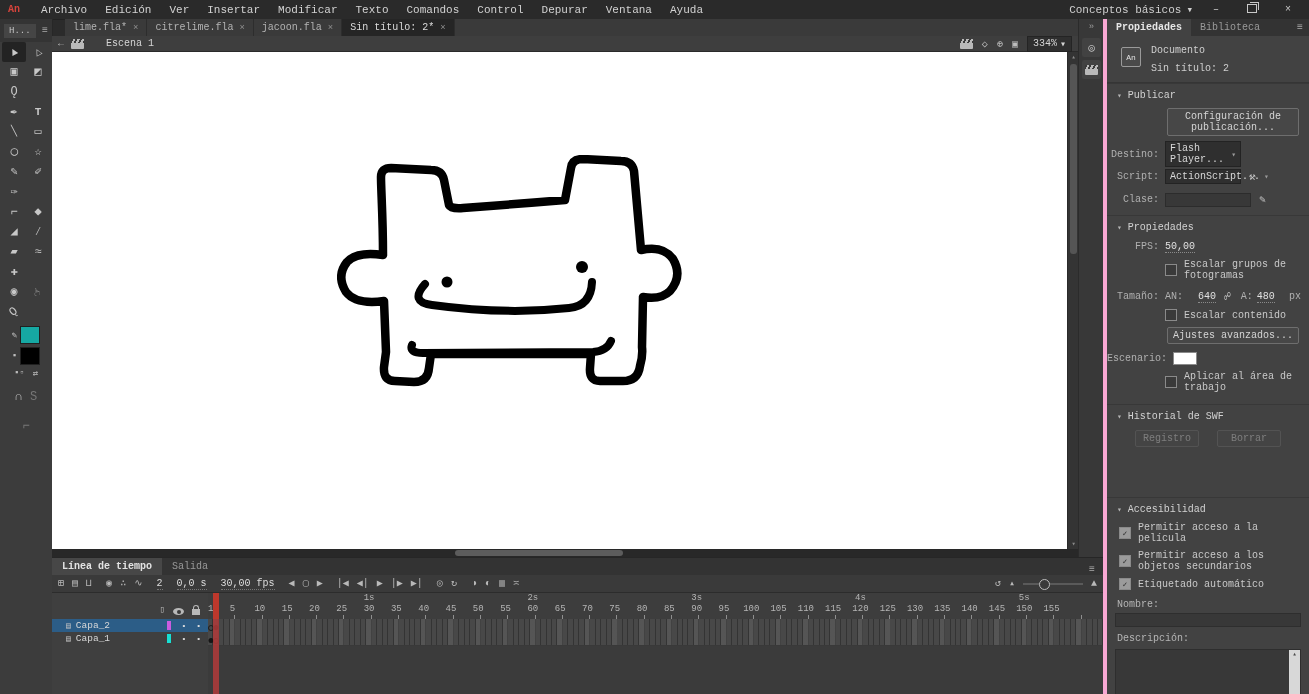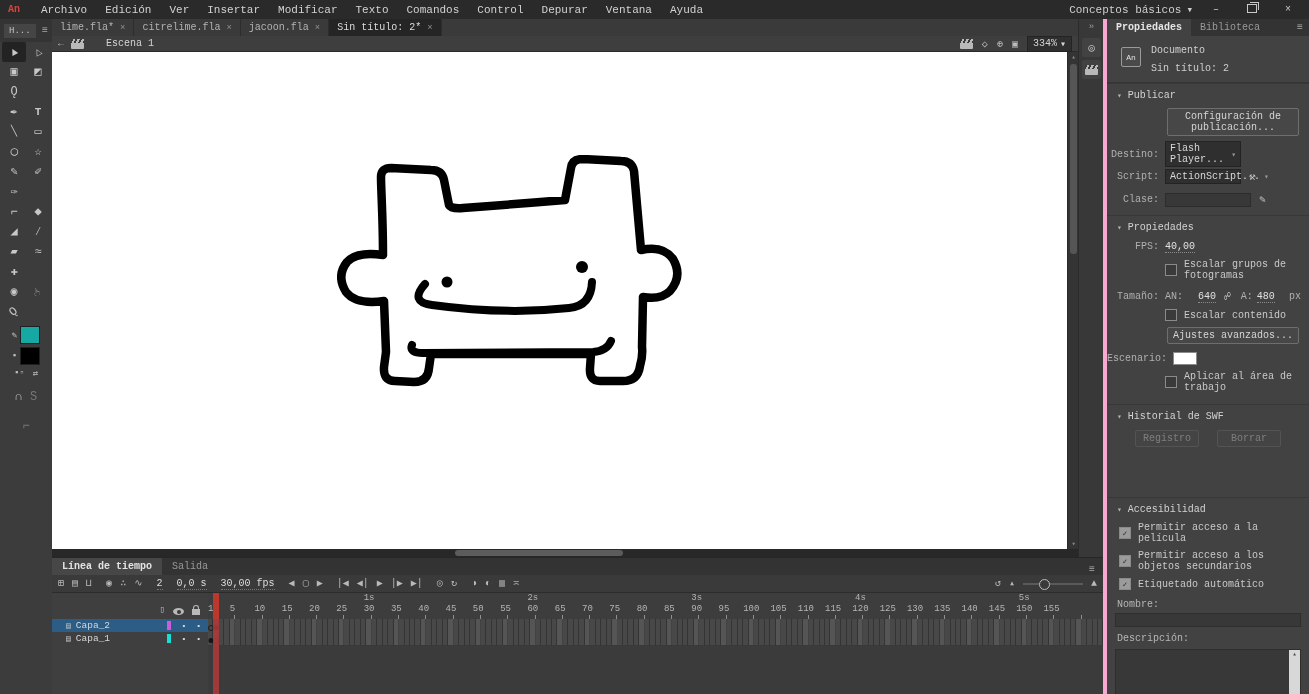--- a/index.html
+++ b/index.html
@@ -32,21 +32,21 @@
   .tool[data-name="line-tool"] .g{font-size:10px}
   .tool[data-name="text-tool"] .g{font-size:11px;font-weight:bold}
   #tool-colors{margin-top:4px;display:flex;flex-direction:column;align-items:center;gap:3px}
   .color-row{display:flex;align-items:center;gap:3px;width:44px;justify-content:center}
   .color-row .g{font-size:9px;color:#c0c0c0}
   .swatch{width:18px;height:16px;border:1px solid #202020}
   .mini-row{display:flex;gap:8px;color:#bdbdbd;font-size:9px}
   .dim{opacity:.45}
   
   #center{position:absolute;left:52px;top:19px;width:1051px;bottom:0}
-  #doctabs{position:absolute;left:0;top:0;width:1026px;height:17px;background:#3a3a3a;display:flex;border-bottom:3px solid #a3a3a3}
+  #doctabs{position:absolute;left:13px;top:0;width:1026px;height:17px;background:#3a3a3a;display:flex;border-bottom:3px solid #a3a3a3}
   .dtab{display:flex;align-items:center;gap:6px;padding:0 8px;font-size:10px;color:#b3b3b3;border-right:1px solid #2d2d2d}
   .dtab.active{background:#252525;color:#dcdcdc}
   .dtab .x{color:#8f8f8f;font-size:9px}
   #scenebar{position:absolute;left:0;top:17px;width:1026px;height:16px;background:#3e3e3e;
             display:flex;align-items:center;gap:7px;padding:0 6px;box-sizing:border-box;border-bottom:1px solid #2a2a2a}
   #scene-name{font-size:10px;color:#d5d5d5;margin-left:15px}
   #scenebar .right{margin-left:auto;display:flex;align-items:center;gap:9px}
   .sb-ic{color:#bdbdbd;font-size:10px}
   .clapper{display:inline-block;width:13px;height:10px;background:#b9b9b9;position:relative;border-radius:1px}
   .clapper::before{content:"";position:absolute;top:0;left:0;right:0;height:4px;
@@ -488,21 +488,21 @@
       <span class="tinput" data-name="clase-input"></span>
       <span class="ticon" data-name="pencil-icon">✎</span>
     </div>
 
     <div class="sec-title" style="margin-top:6px" data-name="section-propiedades">
       <span class="tri" data-name="collapse-triangle-icon">▾</span>
       <span data-name="section-title">Propiedades</span>
     </div>
     <div class="prow">
       <span class="plabel" data-name="fps-label">FPS:</span>
-      <span class="pval editable" data-name="fps-value">40,00</span>
+      <span class="pval editable" data-name="fps-value">50,00</span>
     </div>
     <div class="cbrow" data-name="escalar-grupos-checkbox-row">
       <span class="cb" data-name="checkbox-unchecked"></span>
       <span data-name="checkbox-label">Escalar grupos de fotogramas</span>
     </div>
     <div class="prow" style="margin-top:3px">
       <span class="plabel" data-name="tamano-label">Tamaño:</span>
       <span class="pval" style="color:#b0b0b0;margin-right:15px" data-name="ancho-label">AN:</span>
       <span class="pval editable" data-name="ancho-value">640</span>
       <span class="ticon" data-name="link-icon">☍</span>

